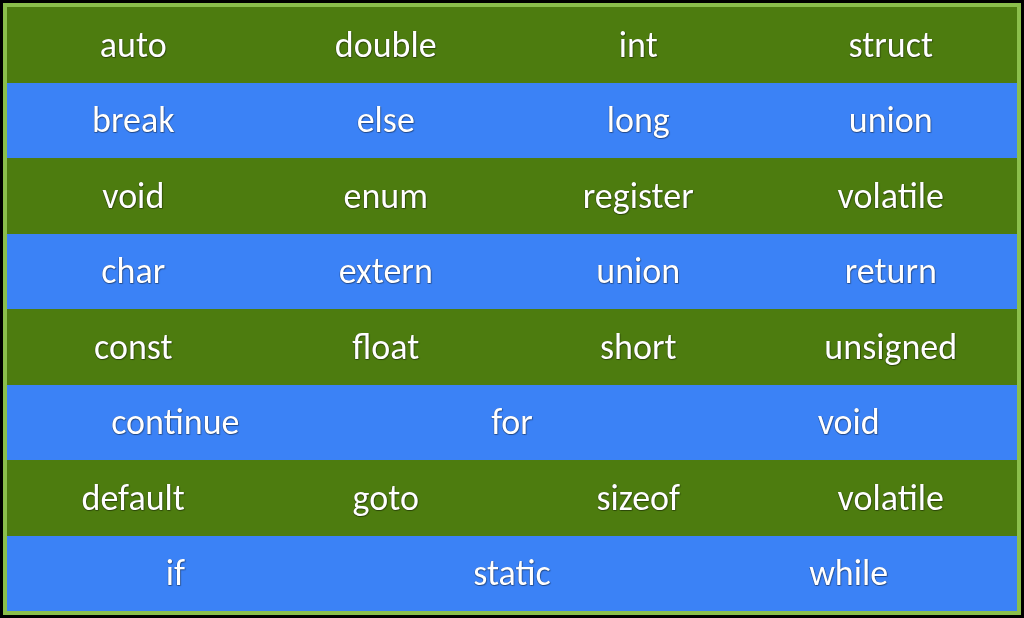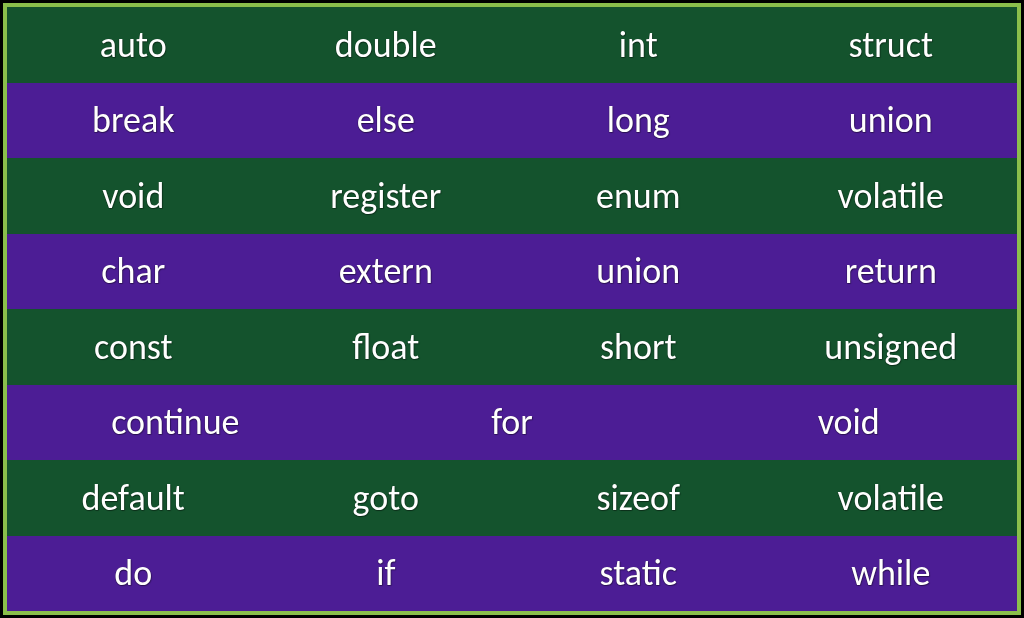--- a/index.html
+++ b/index.html
@@ -26,22 +26,22 @@
     width: 100%;
     height: 100%;
     display: flex;
     flex-direction: column;
   }
   .row {
     flex: 1;
     display: flex;
     flex-direction: row;
   }
-  .row.light { background: #14532d; align-items: center; }
-  .row.dark  { background: #4c1d95; }
+  .row.light { background: #4d7c0f; align-items: center; }
+  .row.dark  { background: #3b82f6; }
   .cell {
     flex: 1;
     display: flex;
     align-items: center;
     justify-content: center;
     color: #ffffff;
     font-family: Calibri, "Segoe UI", Arial, sans-serif;
     font-size: 36px;
     font-weight: 400;
     text-shadow:
@@ -66,22 +66,22 @@
 
     <div class="row dark">
       <div class="cell">break</div>
       <div class="cell">else</div>
       <div class="cell">long</div>
       <div class="cell">union</div>
     </div>
 
     <div class="row light">
       <div class="cell">void</div>
+      <div class="cell">enum</div>
       <div class="cell">register</div>
-      <div class="cell">enum</div>
       <div class="cell">volatile</div>
     </div>
 
     <div class="row dark">
       <div class="cell">char</div>
       <div class="cell">extern</div>
       <div class="cell">union</div>
       <div class="cell">return</div>
     </div>
 
@@ -99,20 +99,19 @@
     </div>
 
     <div class="row light">
       <div class="cell">default</div>
       <div class="cell">goto</div>
       <div class="cell">sizeof</div>
       <div class="cell">volatile</div>
     </div>
 
     <div class="row dark">
-      <div class="cell">do</div>
       <div class="cell">if</div>
       <div class="cell">static</div>
       <div class="cell">while</div>
     </div>
 
   </div>
 </div>
 
 </body></html>

